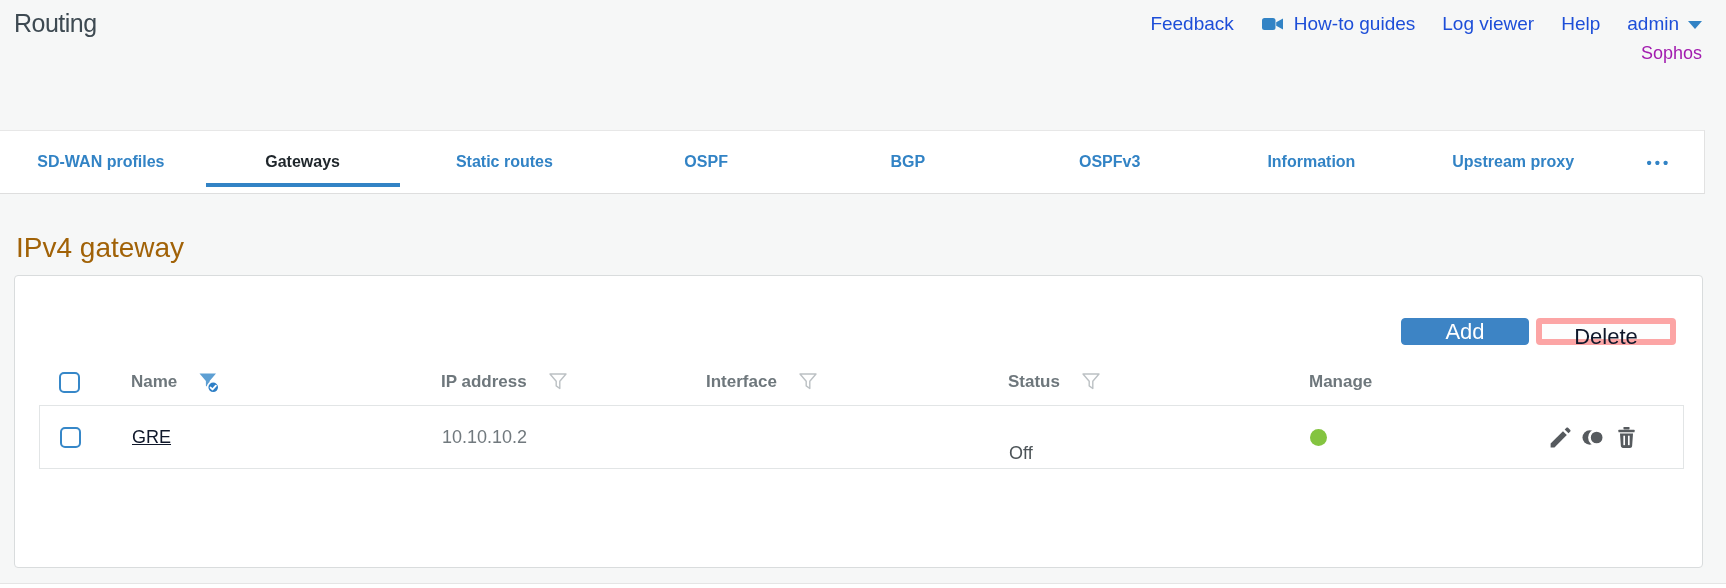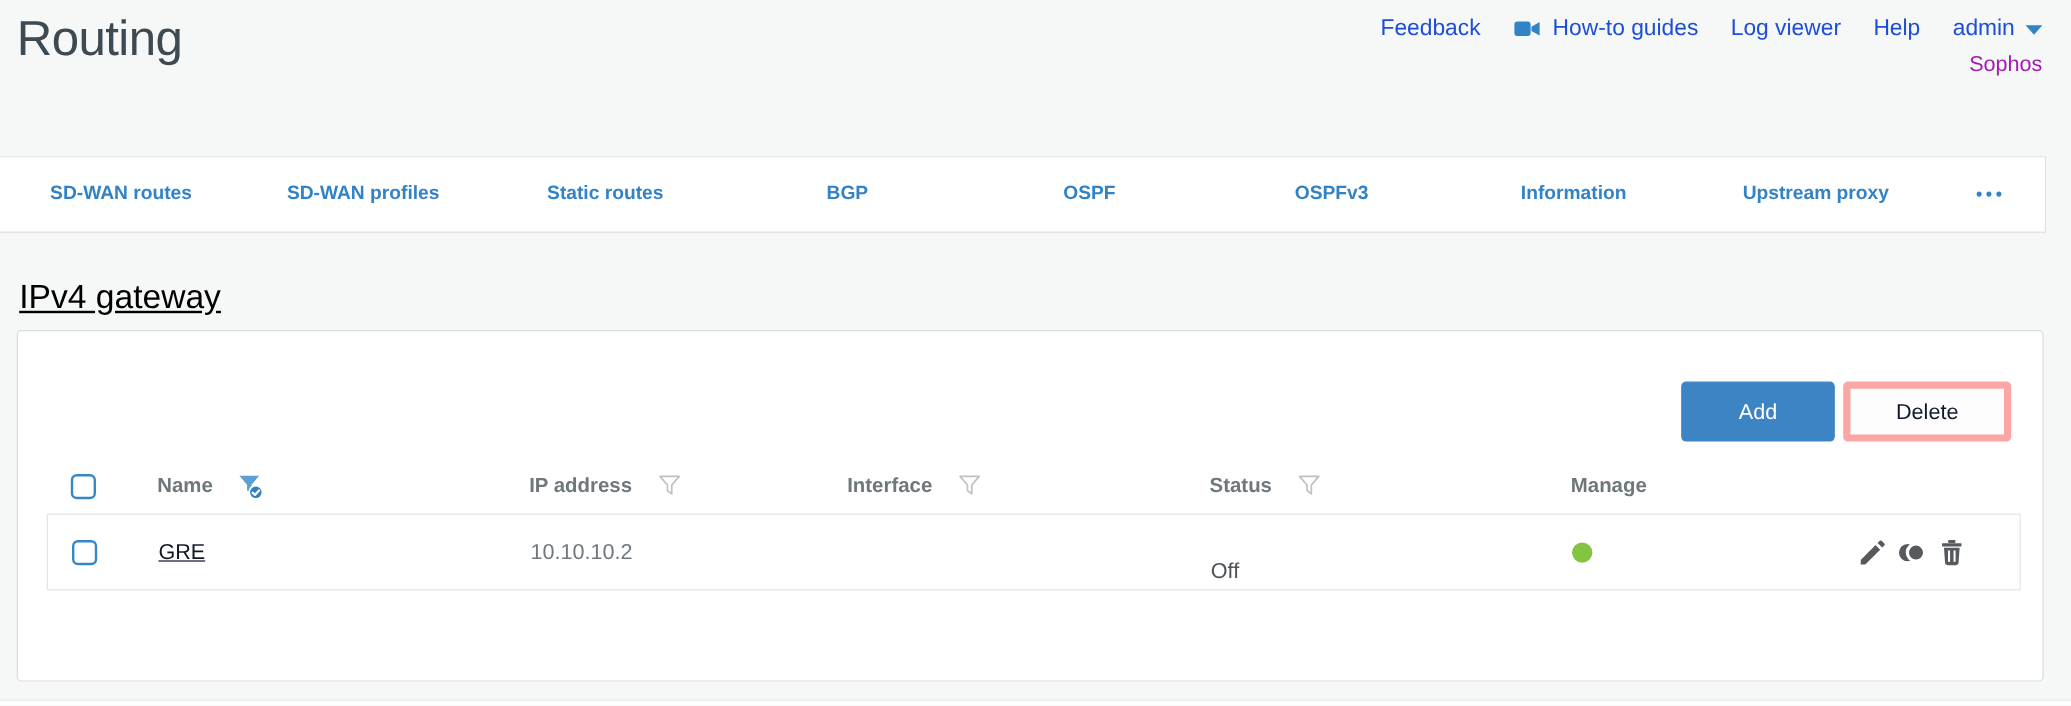--- a/index.html
+++ b/index.html
@@ -13,21 +13,21 @@
 
   
   .topbar {
     height: 130px;
     padding: 8px 24px 0 14px;
     display: flex;
     justify-content: space-between;
     align-items: flex-start;
   }
   .page-title {
-    font-size: 41px;
+    font-size: 25px;
     font-weight: 400;
     color: #3e4a52;
     letter-spacing: -0.5px;
     line-height: 1.2;
   }
   .top-right { text-align: right; }
   .top-links {
     display: flex;
     align-items: center;
     gap: 27px;
@@ -82,44 +82,43 @@
     height: 4px;
     background: #3283c5;
   }
   .tab.more { flex: 0 0 90px; }
   .tab .dots { font-size: 15px; letter-spacing: 3px; font-weight: 700; color: #3283c5; }
 
   
   .section-heading {
     font-size: 28px;
     font-weight: 400;
-    color: #000000;
+    color: #a16207;
     padding: 38px 0 0 16px;
     height: 81px;
-    text-decoration: underline;
   }
 
   
   .card {
     margin: 0 23px 0 14px;
     height: 293px;
     background: #fff;
     border: 1px solid #d9dcdd;
     border-radius: 4px;
   }
   .toolbar {
     display: flex;
     justify-content: flex-end;
     gap: 7px;
     padding: 42px 26px 0 0;
   }
   .btn {
-    height: 50px;
+    height: 27px;
     border-radius: 4px;
-    font-size: 18px;
+    font-size: 22px;
     font-family: inherit;
     cursor: pointer;
   }
   .btn.primary {
     width: 128px;
     background: #3d84c5;
     border: 1px solid #3d84c5;
     color: #ffffff;
   }
   .btn.secondary {
@@ -206,25 +205,25 @@
       <a>
         <span>admin</span>
         <span class="caret-down"></span>
       </a>
     </nav>
     <div class="brand">Sophos</div>
   </div>
 </header>
 
 <nav class="tabbar">
-  <div class="tab">SD-WAN routes</div>
   <div class="tab">SD-WAN profiles</div>
+  <div class="tab active">Gateways</div>
   <div class="tab">Static routes</div>
+  <div class="tab">OSPF</div>
   <div class="tab">BGP</div>
-  <div class="tab">OSPF</div>
   <div class="tab">OSPFv3</div>
   <div class="tab">Information</div>
   <div class="tab">Upstream proxy</div>
   <div class="tab more">
     <span class="dots">•••</span>
   </div>
 </nav>
 
 <h2 class="section-heading">IPv4 gateway</h2>
 

